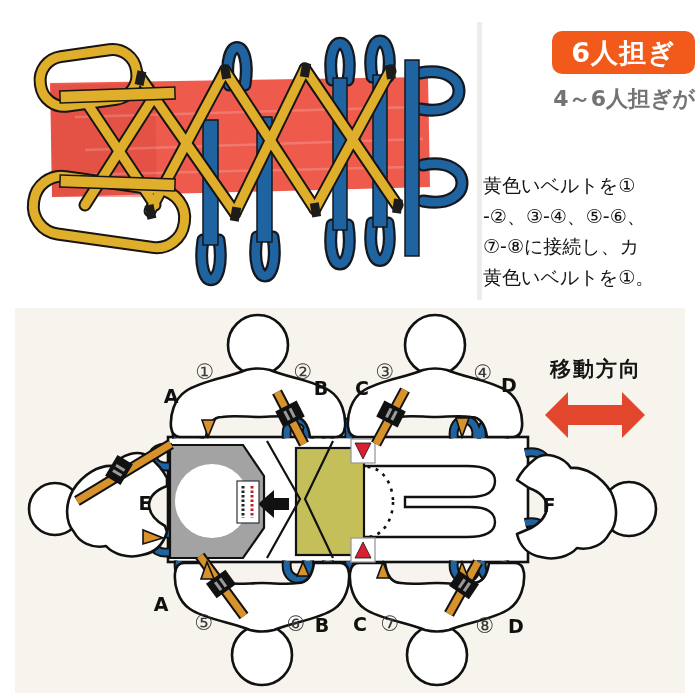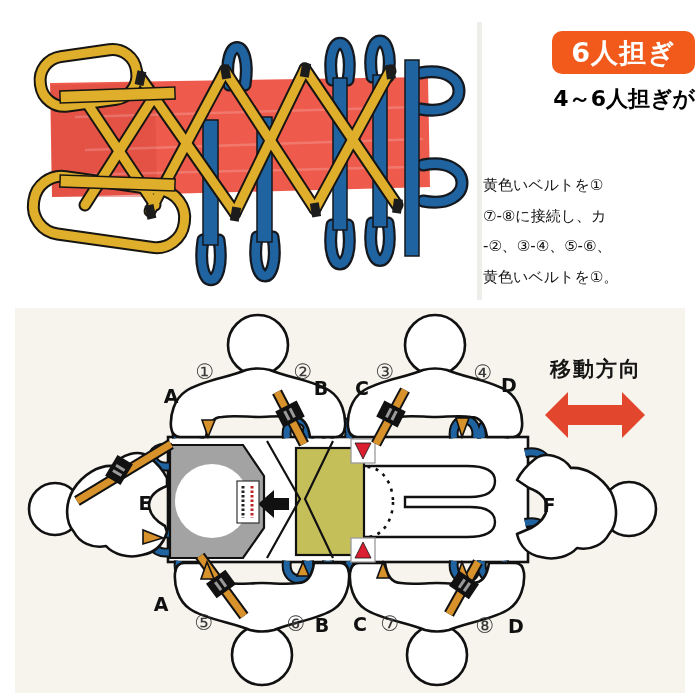--- a/index.html
+++ b/index.html
@@ -3,24 +3,24 @@
 <meta charset="utf-8">
 <style>
   html,body{margin:0;padding:0;background:#ffffff;width:700px;height:700px;overflow:hidden;
     font-family:"DejaVu Sans","Liberation Sans",sans-serif;}
   .stage{position:relative;width:591px;height:700px;background:#ffffff;padding-left:15px;}
   .scan-strip{position:absolute;left:477px;top:22px;width:5px;height:278px;background:#ededea;}
   .photo-wrap{position:absolute;left:15px;top:25px;width:465px;height:275px;}
   .badge{position:absolute;left:552px;top:31px;width:143px;height:43px;background:#f15a1b;
     border-radius:10px;color:#ffffff;font-weight:bold;font-size:27px;display:flex;
     align-items:center;justify-content:center;letter-spacing:1px;}
-  .caption{position:absolute;left:520px;top:84px;width:175px;text-align:right;color:#000000;
+  .caption{position:absolute;left:520px;top:84px;width:175px;text-align:right;color:#737373;
     font-weight:600;font-size:22px;line-height:29px;}
   .caption .cap-line{white-space:nowrap;}
-  .desc{position:absolute;left:483px;top:170px;width:216px;color:#141414;font-size:15px;
+  .desc{position:absolute;left:483px;top:170px;width:216px;color:#141414;font-size:19px;
     line-height:30.5px;font-weight:500;}
   .desc .desc-line{white-space:nowrap;}
   .diagram-wrap{position:absolute;left:15px;top:308px;width:670px;height:385px;}
   svg text{font-family:"DejaVu Sans","Liberation Sans",sans-serif;}
   .circled{font-size:21px;fill:#3a3a3a;}
   .belt-letter{font-size:19px;font-weight:bold;fill:#101010;}
   .dir-label{font-size:21px;font-weight:bold;fill:#151515;letter-spacing:2px;}
 </style>
 </head>
 <body>
@@ -117,22 +117,22 @@
   </div>
 
   <div class="badge">6人担ぎ</div>
 
   <div class="caption">
     <div class="cap-line">4～6人担ぎが</div>
   </div>
 
   <div class="desc">
     <div class="desc-line">黄色いベルトを①</div>
+    <div class="desc-line">-②、③-④、⑤-⑥、</div>
     <div class="desc-line">⑦-⑧に接続し、カ</div>
-    <div class="desc-line">-②、③-④、⑤-⑥、</div>
     <div class="desc-line">黄色いベルトを①。</div>
   </div>
 
   <div class="diagram-wrap">
     <svg width="670" height="385" viewBox="0 0 670 385">
       <defs>
         <g id="carrier-shape" fill="#ffffff" stroke="#111111" stroke-width="2.6" stroke-linejoin="round">
           <circle cx="0" cy="0" r="30"></circle>
           <path d="M -12,25 C -28,32 -58,36 -72,46 C -84,54 -88,70 -87,82 C -86,90 -82,92 -78,92
                    L -52,92 C -50,78 -44,72 -36,72 C -24,70 -12,72 0,72 C 12,72 24,70 36,72

